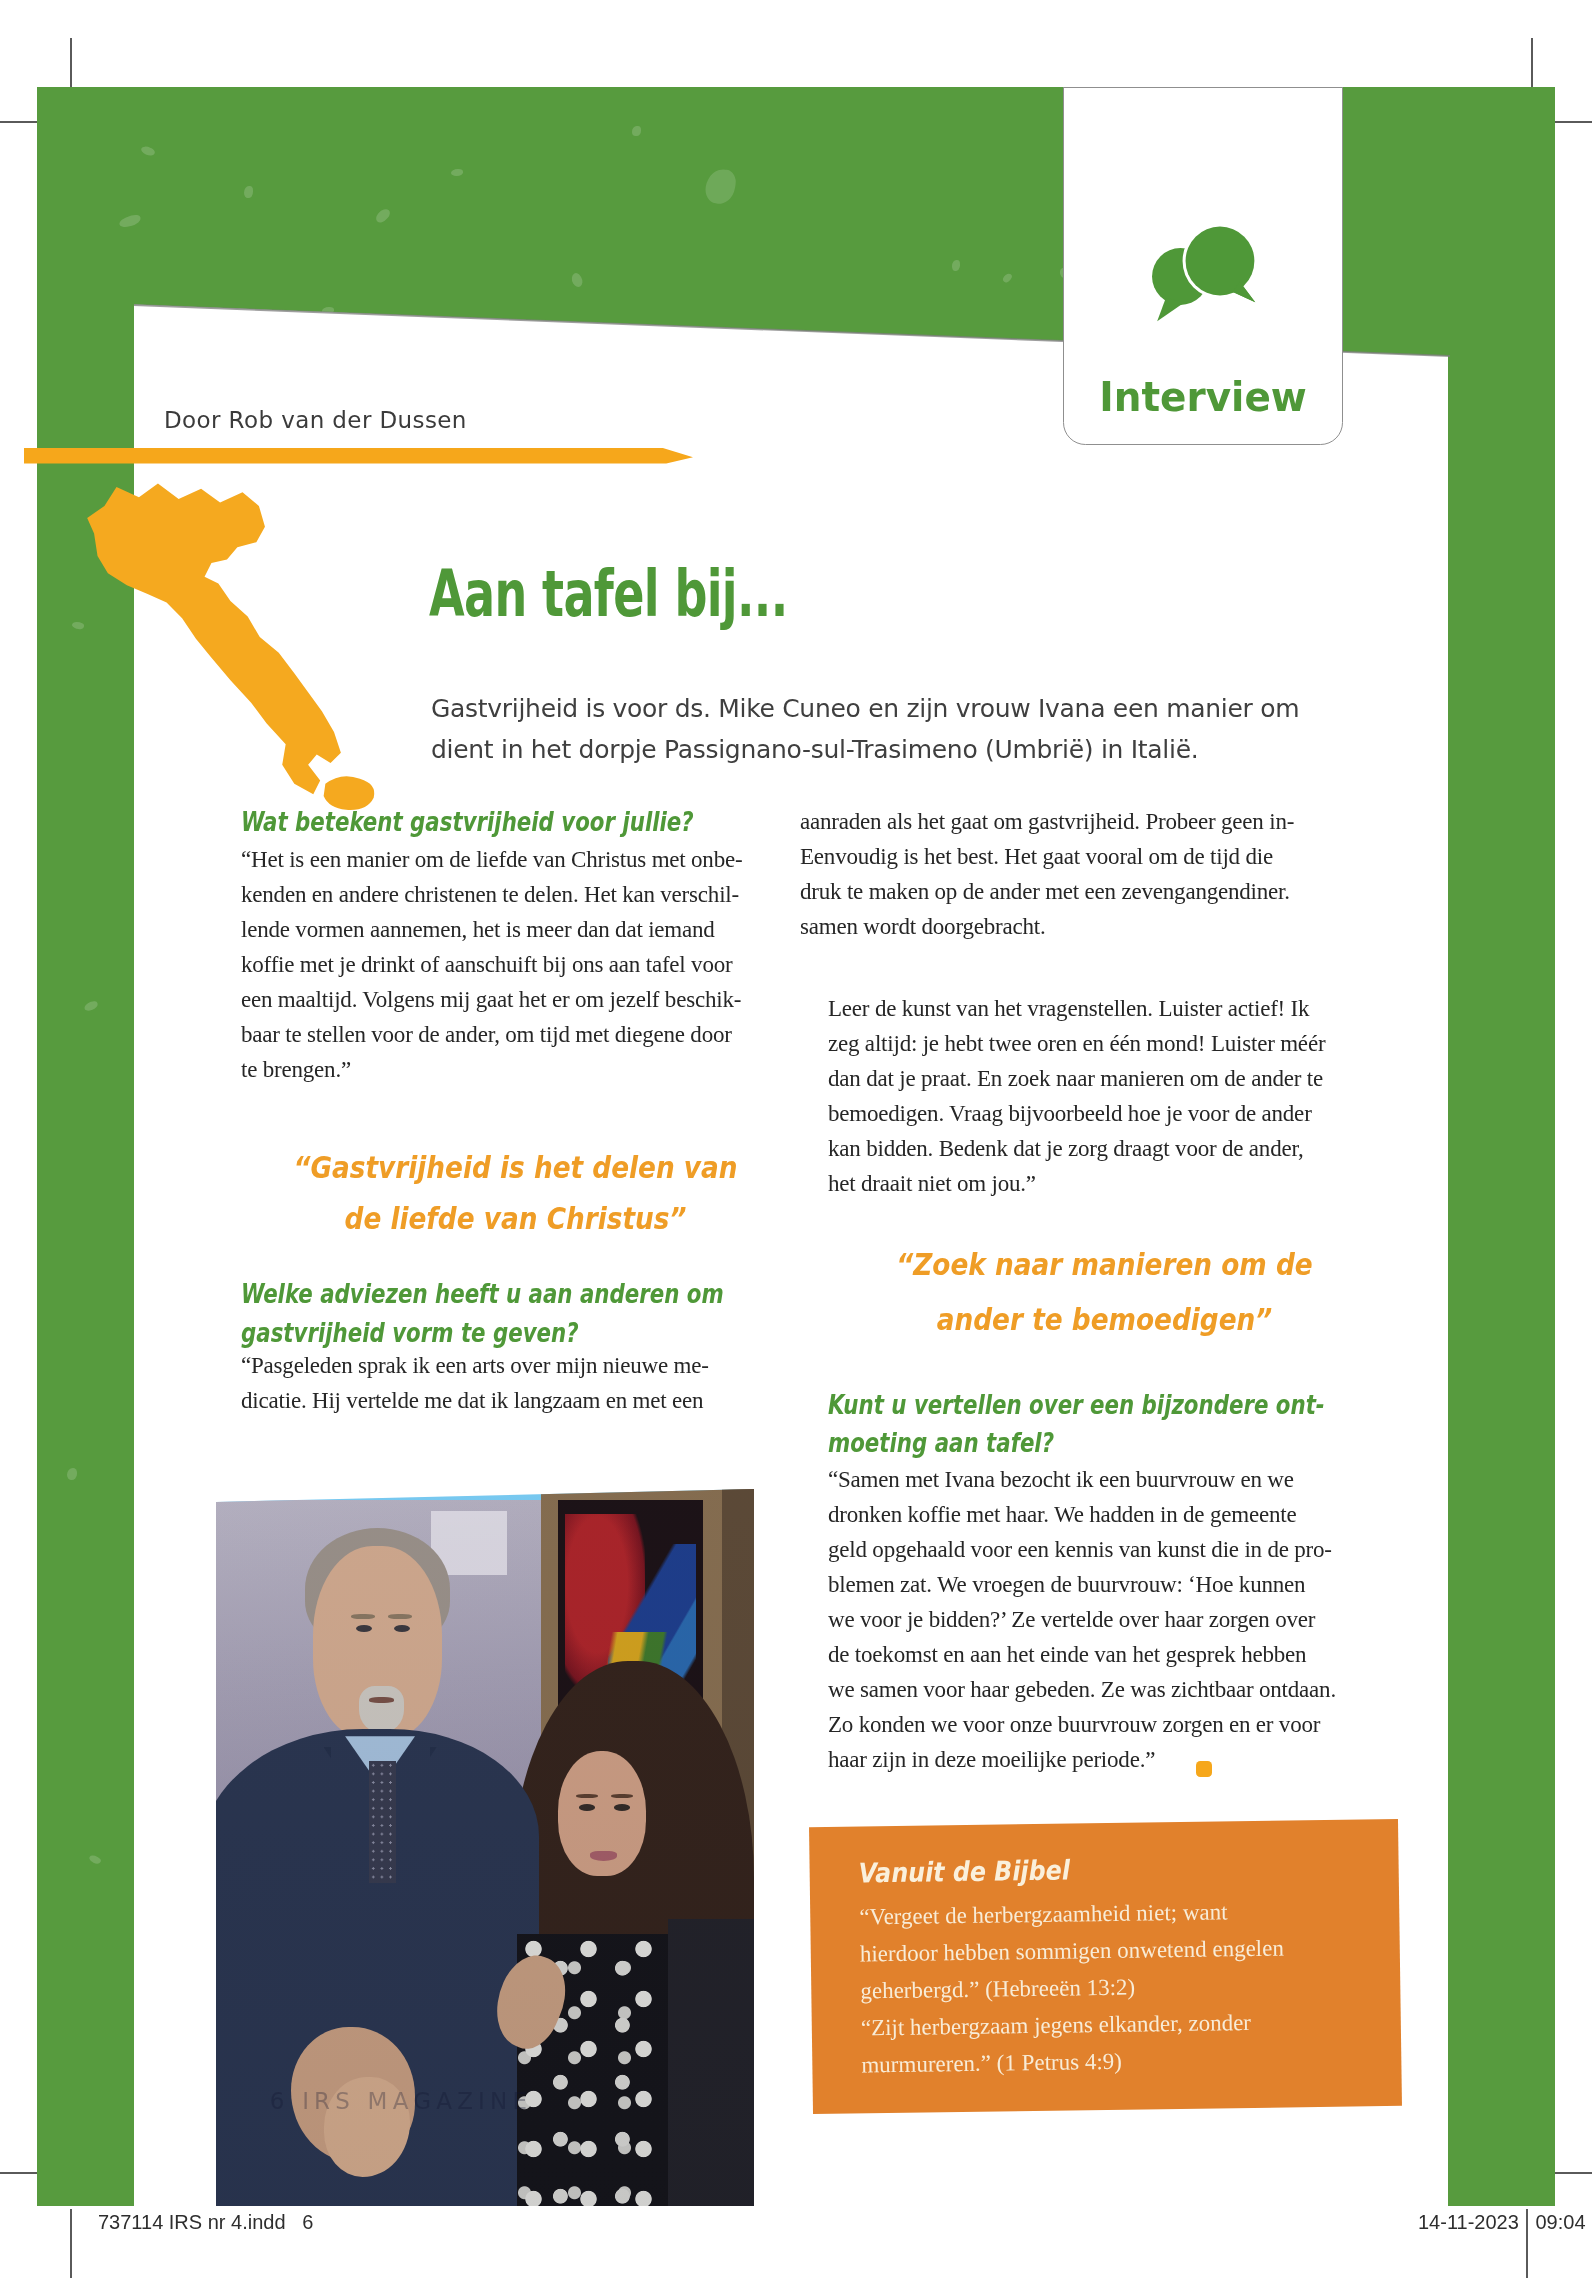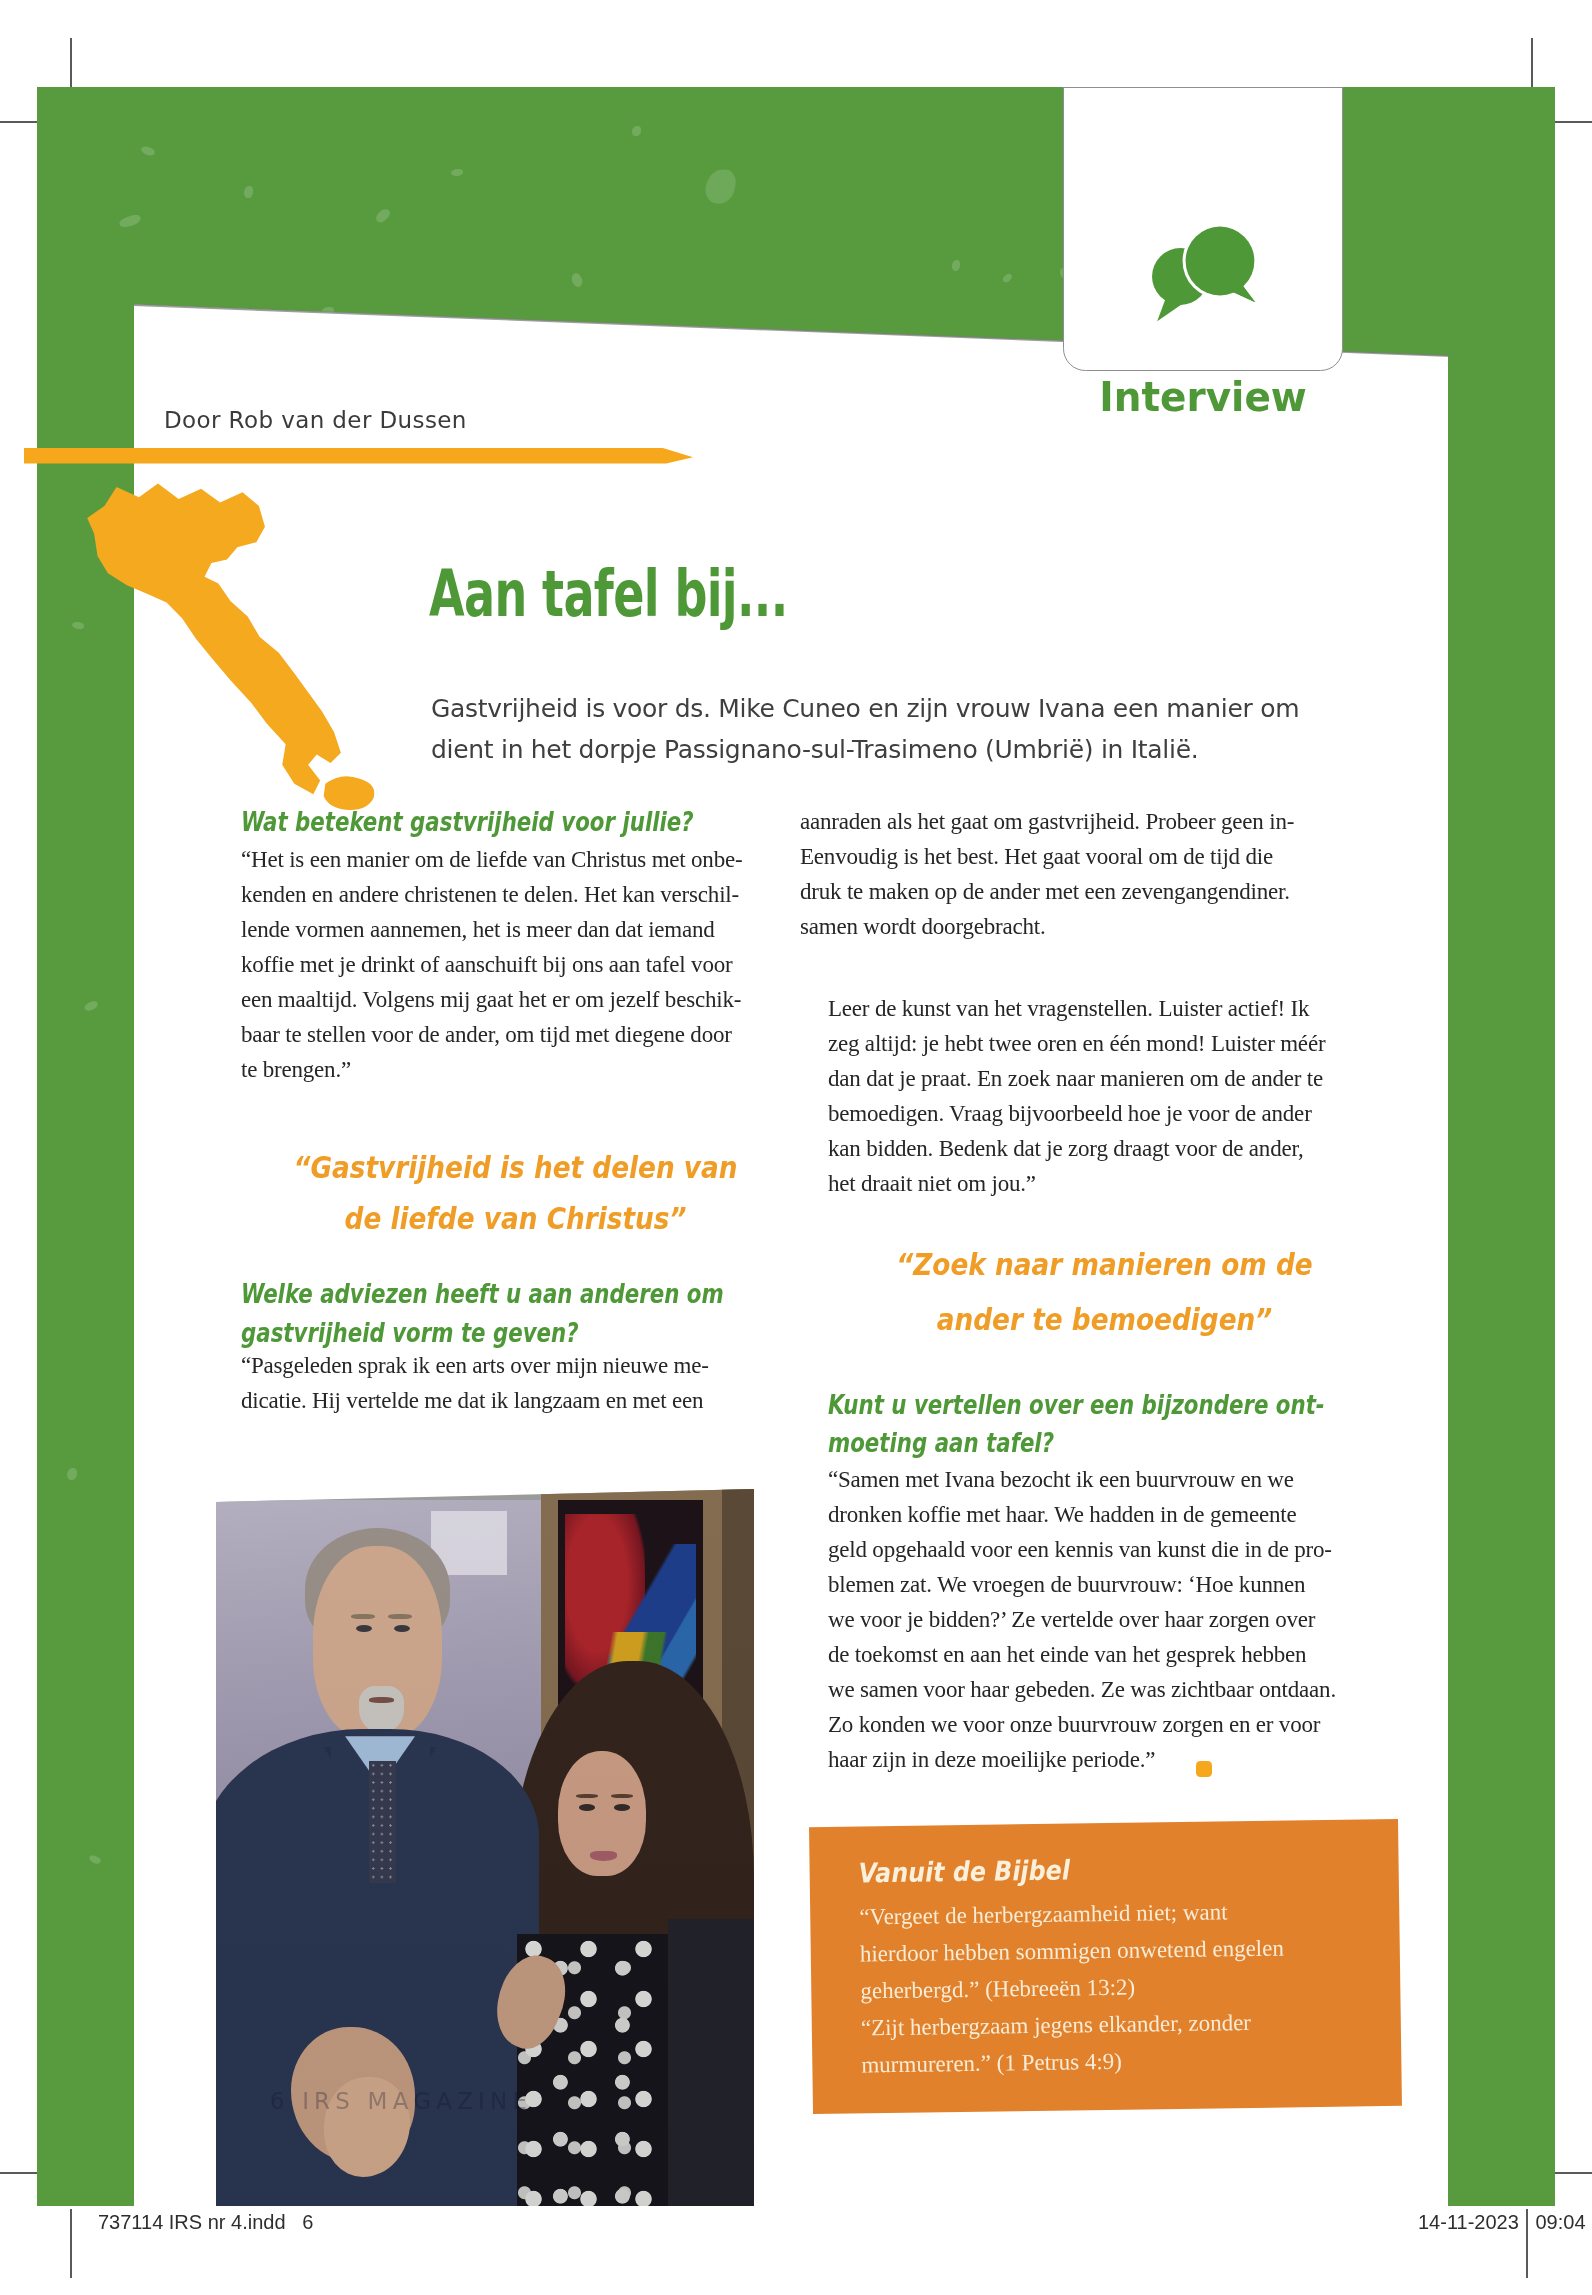--- a/index.html
+++ b/index.html
@@ -14,21 +14,21 @@
   #green-bg{position:absolute;left:37px;top:87px;width:1518px;height:2119px;background:#579B3E;}
   .speckle{position:absolute;background:rgba(255,255,255,.17);border-radius:60% 40% 55% 45%;}
 
   
   #white-panel{position:absolute;left:134px;top:302px;width:1314px;height:1905px;background:#ffffff;
       clip-path:polygon(0 2.6px,100% 54px,100% 100%,0 100%);}
   #slant-line{position:absolute;left:134px;top:304px;width:1317px;height:1.7px;background:#7e7e7e;
       transform:rotate(2.22deg);transform-origin:left top;opacity:.75;}
 
   
-  #interview-tab{position:absolute;left:1063px;top:87px;width:280px;height:284px;background:#ffffff;
+  #interview-tab{position:absolute;left:1063px;top:87px;width:280px;height:358px;background:#ffffff;
       border:0.9px solid #8f8f8f;border-radius:0 0 22.4px 22.4px;box-sizing:border-box;}
   #interview-label{position:absolute;left:0;width:100%;top:285px;text-align:center;color:#4F9838;
       font-size:41px;font-weight:bold;transform:scaleX(.95);}
 
   
   #byline{position:absolute;left:164px;top:407px;font-size:23px;color:#3b3b3b;letter-spacing:0.4px;text-align:center;}
   #byline-bar{position:absolute;left:24px;top:448px;width:669px;height:15.5px;background:#F6A71B;
       clip-path:polygon(0 0,95.5% 0,100% 60%,96% 100%,0 100%);}
 
   
@@ -42,21 +42,21 @@
      transform:scaleX(.82);transform-origin:left top;}
   .q div{white-space:nowrap;}
   .body-serif{font-family:"Liberation Serif","DejaVu Serif",serif;font-size:23px;color:#262626;
      line-height:35px;letter-spacing:-0.2px;}
   .body-serif div{white-space:nowrap;}
   .pull{color:#EF9D26;font-style:italic;font-weight:bold;font-size:31px;text-align:center;
      transform:scaleX(.85);transform-origin:center top;}
   .pull div{white-space:nowrap;}
 
   
-  #photo{position:absolute;left:216px;top:1489px;width:538px;height:717px;background:#a3a3a3;
+  #photo{position:absolute;left:216px;top:1489px;width:538px;height:717px;background:#7dd3fc;
      clip-path:polygon(0 13px,100% 0,100% 100%,0 100%);overflow:hidden;}
   #photo *{position:absolute;}
   .ph-screen{left:0;top:1.5%;width:60.5%;height:46.5%;background:linear-gradient(175deg,#bcb8c8 0%,#a8a3b8 55%,#9b95ad 100%);}
   .ph-slide1{left:40%;top:3%;width:14%;height:9%;background:#e9e6ef;opacity:.85;}
   .ph-slide2{left:75%;top:1%;width:22%;height:13%;background:#ded9e6;opacity:.8;}
   .ph-screen-text{left:55%;top:42%;width:30%;height:14%;background:
       repeating-linear-gradient(180deg,rgba(220,225,170,.55) 0 5.2px,transparent 5.2px 15.5px);}
   .ph-darkband{left:0;top:46.5%;width:60.5%;height:13%;background:linear-gradient(180deg,#4a3a44 0%,#2c242e 70%,#3a3038 100%);}
   .ph-wall{left:60.5%;top:0;width:39.5%;height:100%;background:#8a7152;}
   .ph-wallstripe{left:94%;top:0;width:6%;height:100%;background:#5f4c38;}

